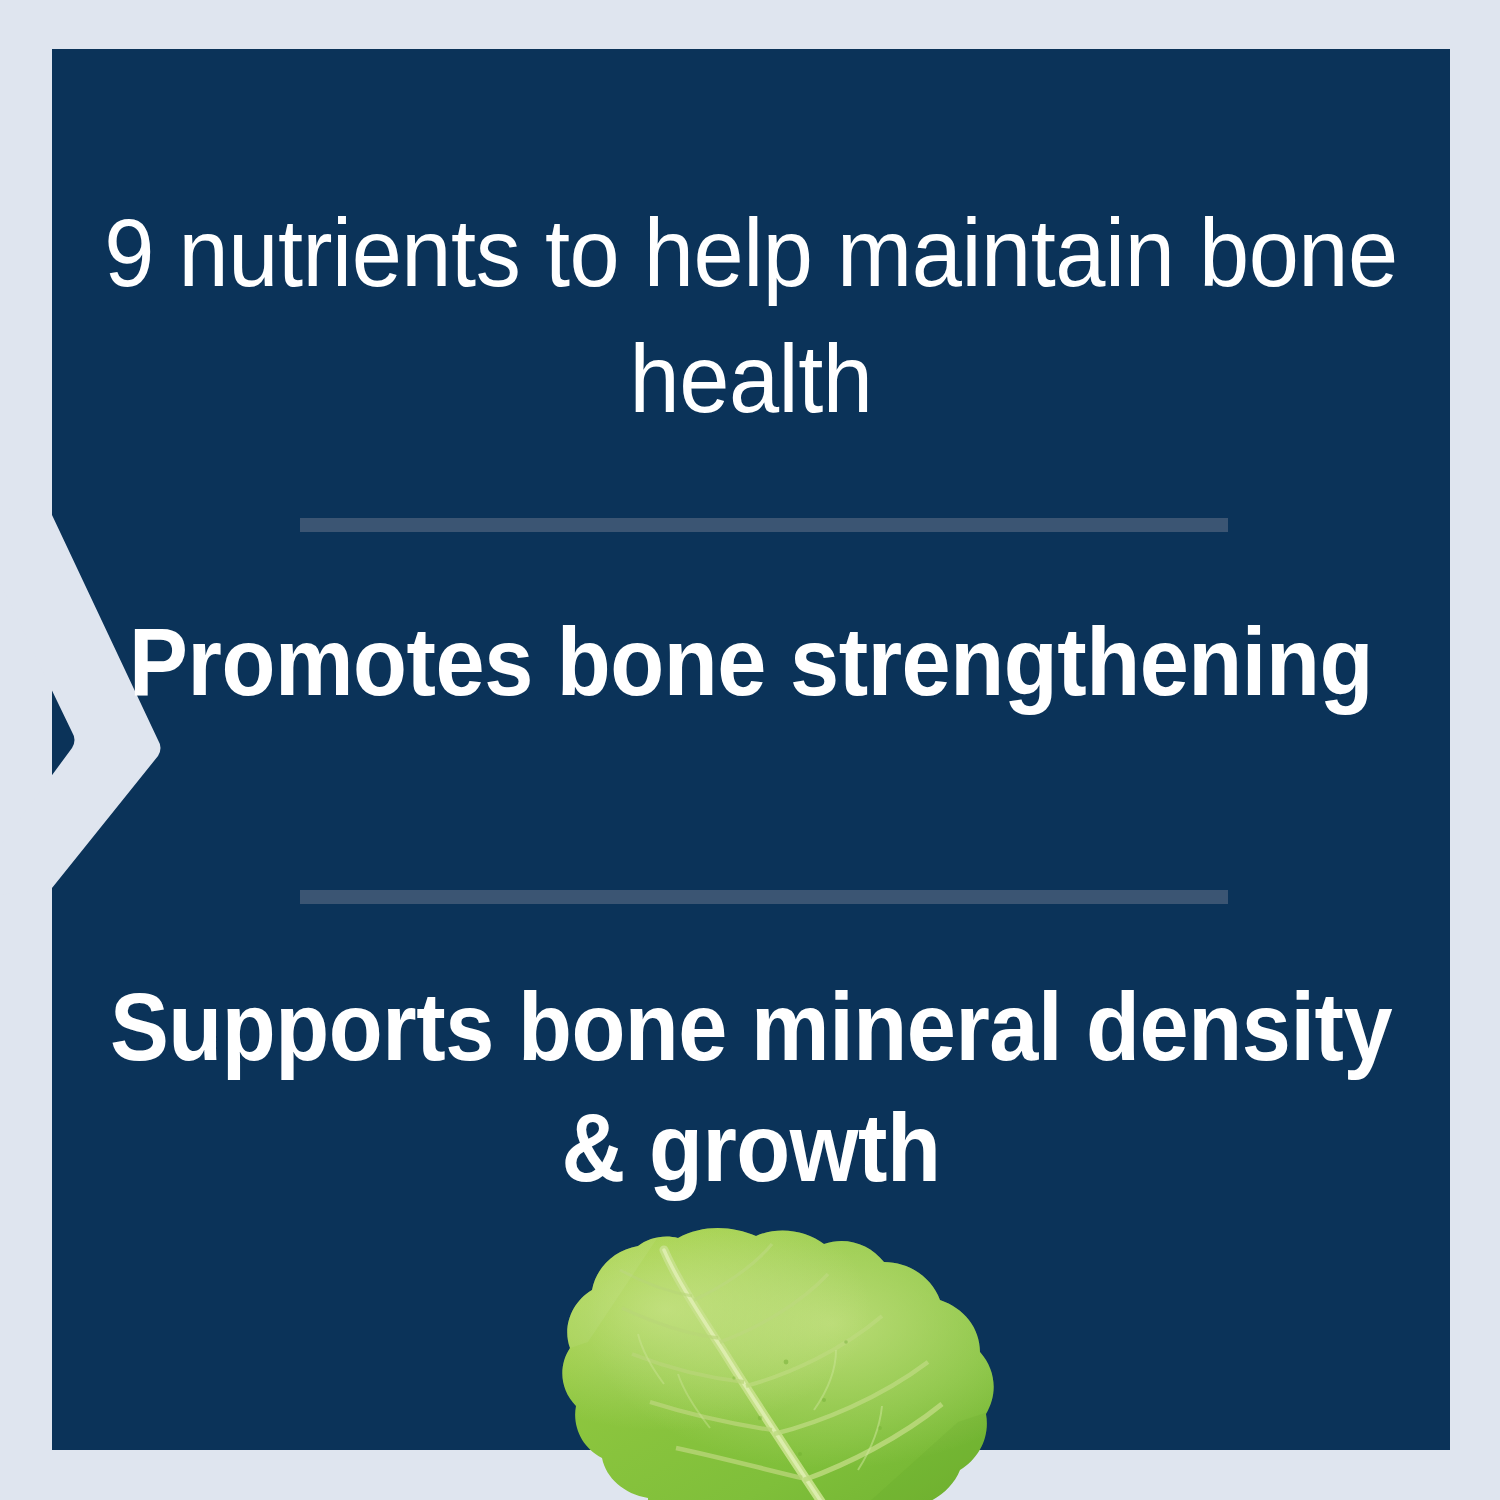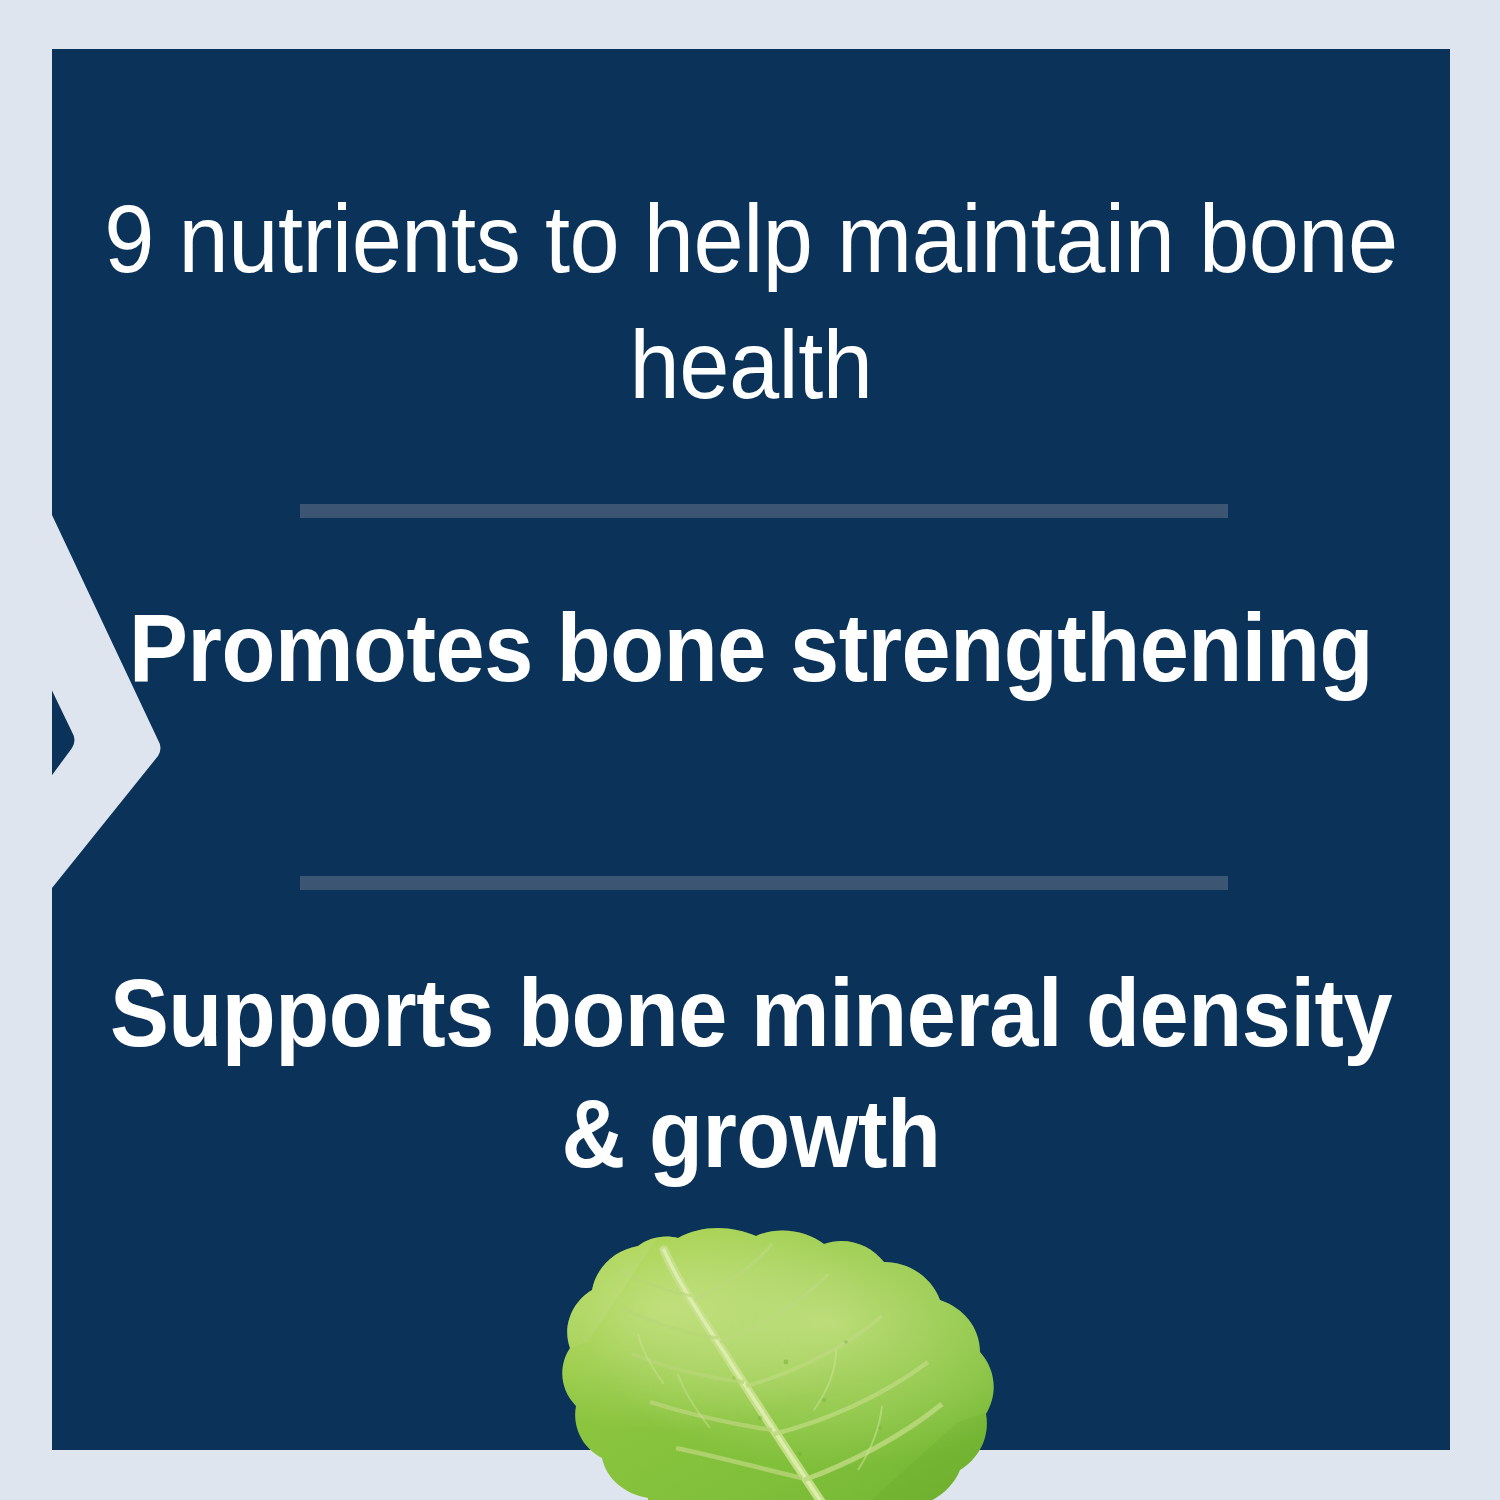--- a/index.html
+++ b/index.html
@@ -41,21 +41,21 @@
     width: 180px;
     height: 420px;
     pointer-events: none;
   }
   .chevron-notch svg { display: block; }
 
   
   .content {
     position: absolute;
     left: 52px;
-    top: 43px;
+    top: 57px;
     width: 1398px;
     height: 1401px;
     text-decoration: underline;
   }
 
   .headline {
     position: absolute;
     left: 0;
     top: 133px;
     width: 1398px;

